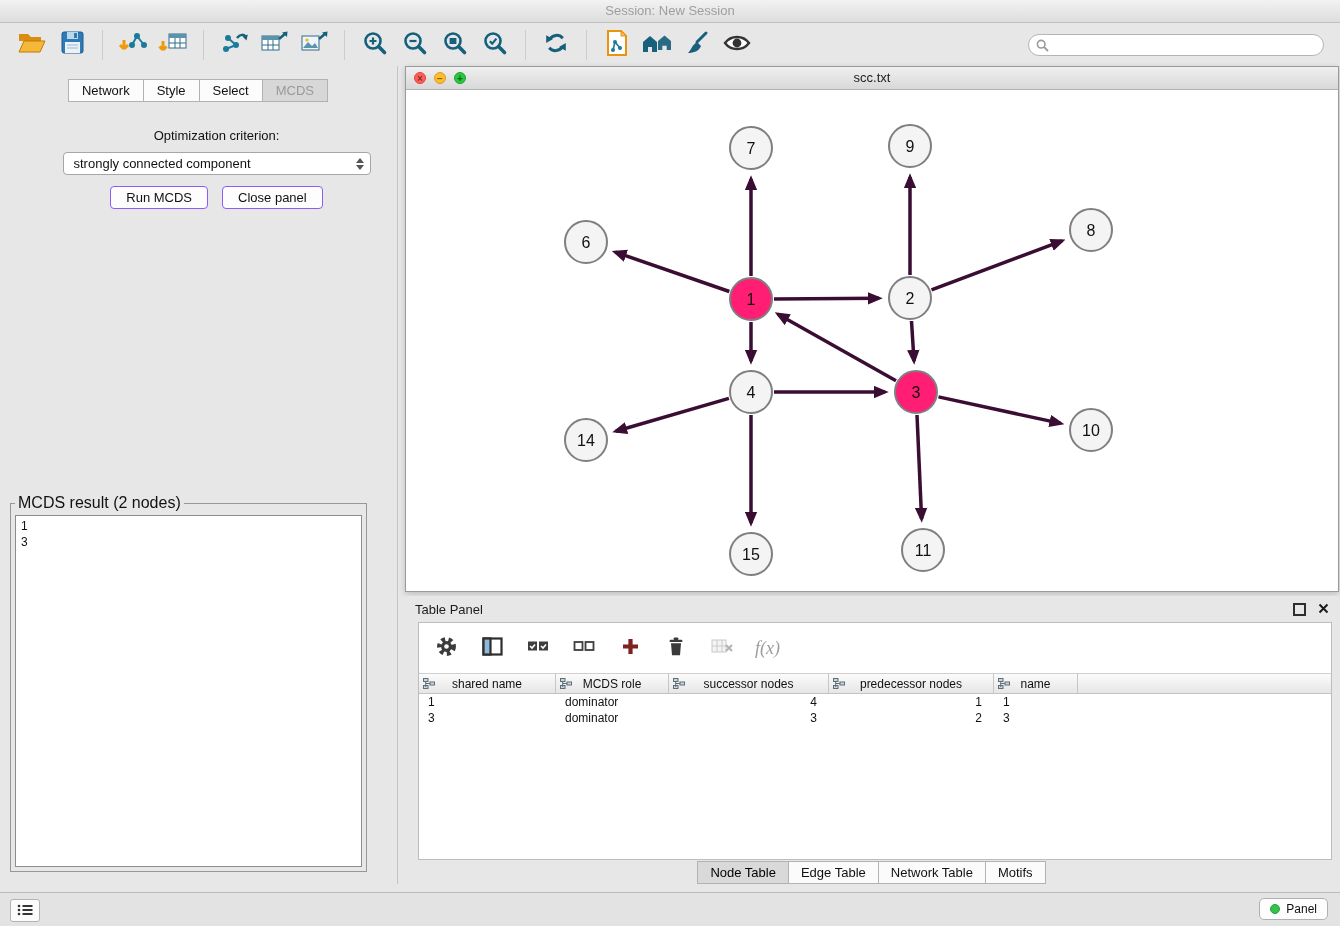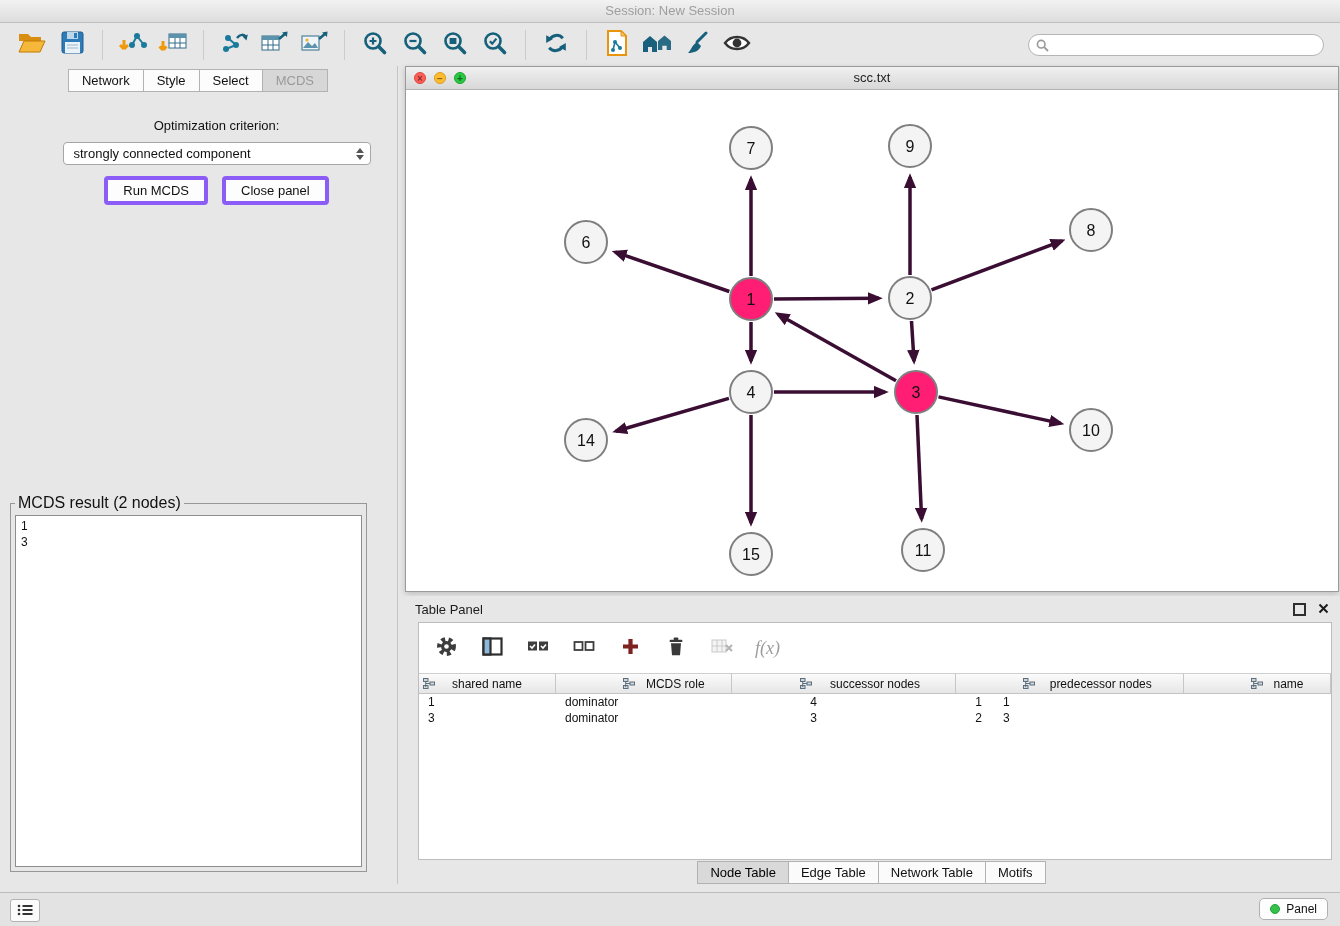--- a/index.html
+++ b/index.html
@@ -17,31 +17,31 @@
   .search-mag{position:absolute;left:8px;top:4px;}
 
   
   .panel-head{height:26px;display:flex;align-items:center;padding:0 10px;font-size:13px;color:#1c1c1c;}
   .win-icons{margin-left:auto;display:flex;align-items:center;gap:12px;}
   .float-icon{width:9px;height:9px;border:2px solid #2e2e2e;display:inline-block;}
   .close-x{display:inline-block;}
 
   
   .control-panel{position:absolute;left:0;top:66px;width:397px;height:818px;background:#e7e7e7;border-right:1px solid #c4c4c4;}
-  .cp-tabs{display:flex;justify-content:center;margin-top:3px;}
+  .cp-tabs{display:flex;justify-content:center;margin-top:13px;}
   .cp-tab{border:1px solid #b2b2b2;background:#fcfcfc;color:#111;padding:3px 13px;font-size:13px;margin-left:-1px;cursor:default;}
   .cp-tab.active{background:#d7d7d7;color:#9a9a9a;}
   .cp-content{text-align:center;padding-left:36px;}
   .opt-label{font-size:13px;color:#111;margin-top:26px;}
   .dropdown{width:308px;height:23px;margin:9px auto 0 auto;background:#fff;border:1px solid #a6a6a6;border-radius:4px;display:flex;align-items:center;padding:0 6px 0 10px;font-size:13px;color:#111;box-sizing:border-box;}
   .spin{margin-left:auto;display:flex;flex-direction:column;gap:2px;align-items:center;}
   .spin .up{width:0;height:0;border-left:4px solid transparent;border-right:4px solid transparent;border-bottom:5px solid #555;}
   .spin .down{width:0;height:0;border-left:4px solid transparent;border-right:4px solid transparent;border-top:5px solid #555;}
   .btn-row{margin-top:11px;display:flex;justify-content:center;gap:14px;}
-  .btn{background:#fdfdfd;border:4px solid #8b5cf6;border-radius:4px;padding:3px 15px;font-size:13px;color:#111;cursor:default;}
+  .btn{background:#fdfdfd;border:1px solid #8b5cf6;border-radius:4px;padding:3px 15px;font-size:13px;color:#111;cursor:default;}
   fieldset.result{position:absolute;left:10px;top:428px;width:357px;height:378px;border:1px solid #979797;margin:0;padding:3px 4px 4px 4px;box-sizing:border-box;background:#e7e7e7;}
   fieldset.result legend{font-size:16px;color:#111;padding:0 3px;text-align:left;}
   .result-list{width:100%;height:100%;box-sizing:border-box;background:#fff;border:1px solid #8d8d8d;text-align:left;padding:2px 5px;font-size:12px;color:#111;overflow:hidden;}
   .result-line{line-height:16px;}
 
   
   .net-window{position:absolute;left:405px;top:66px;width:934px;height:526px;background:#fff;border:1px solid #9a9a9a;box-shadow:0 2px 6px rgba(0,0,0,.18);box-sizing:border-box;}
   .net-titlebar{height:22px;background:linear-gradient(#f0f0f0,#d8d8d8);border-bottom:1px solid #b3b3b3;position:relative;text-align:center;line-height:22px;font-size:13px;color:#1d1d1d;}
   .traffic{position:absolute;left:8px;top:5px;display:flex;gap:8px;}
   .light{width:12px;height:12px;border-radius:50%;font-size:10px;line-height:11px;text-align:center;color:rgba(0,0,0,.5);font-weight:bold;cursor:default;}
@@ -52,21 +52,21 @@
   #graph-svg{position:absolute;left:0;top:0;}
   #graph-svg text{font-family:"Liberation Sans",sans-serif;}
 
   
   .table-panel{position:absolute;left:405px;top:596px;width:934px;height:290px;background:#e7e7e7;}
   .tp-inner{position:absolute;left:13px;right:7px;top:26px;bottom:26px;background:#fff;border:1px solid #bdbdbd;overflow:hidden;}
   .tp-toolbar{height:50px;display:flex;align-items:center;gap:20px;padding:0 14px;background:#fff;}
   .tp-tool{display:flex;align-items:center;justify-content:center;width:26px;height:26px;}
   .dis{opacity:.45;filter:grayscale(1);}
   .fx{font-family:"Liberation Serif",serif;font-style:italic;font-size:18px;color:#9d9d9d;width:auto;}
-  .table-head{display:flex;height:19px;border-top:1px solid #cfcfcf;border-bottom:1px solid #c3c3c3;background:linear-gradient(#fbfbfb,#e6e6e6);justify-content:space-between;}
+  .table-head{display:flex;height:19px;border-top:1px solid #cfcfcf;border-bottom:1px solid #c3c3c3;background:linear-gradient(#fbfbfb,#e6e6e6);}
   .th{position:relative;display:flex;align-items:center;justify-content:center;border-right:1px solid #c6c6c6;font-size:12px;color:#111;box-sizing:border-box;}
   .sort-ic{position:absolute;left:4px;top:4px;}
   .tr{display:flex;height:16px;}
   .td{font-size:12px;line-height:16px;padding:0 12px 0 9px;box-sizing:border-box;color:#111;white-space:nowrap;overflow:hidden;}
   .tp-tabs{position:absolute;left:0;right:0;bottom:2px;display:flex;justify-content:center;}
   .tp-tab{border:1px solid #b2b2b2;background:#fbfbfb;color:#111;padding:3px 12px;font-size:13px;margin-left:-1px;cursor:default;}
   .tp-tab.active{background:#d9d9d9;color:#000000;}
 
   
   .statusbar{position:absolute;left:0;right:0;bottom:0;height:33px;background:#e3e3e3;border-top:1px solid #bcbcbc;}

